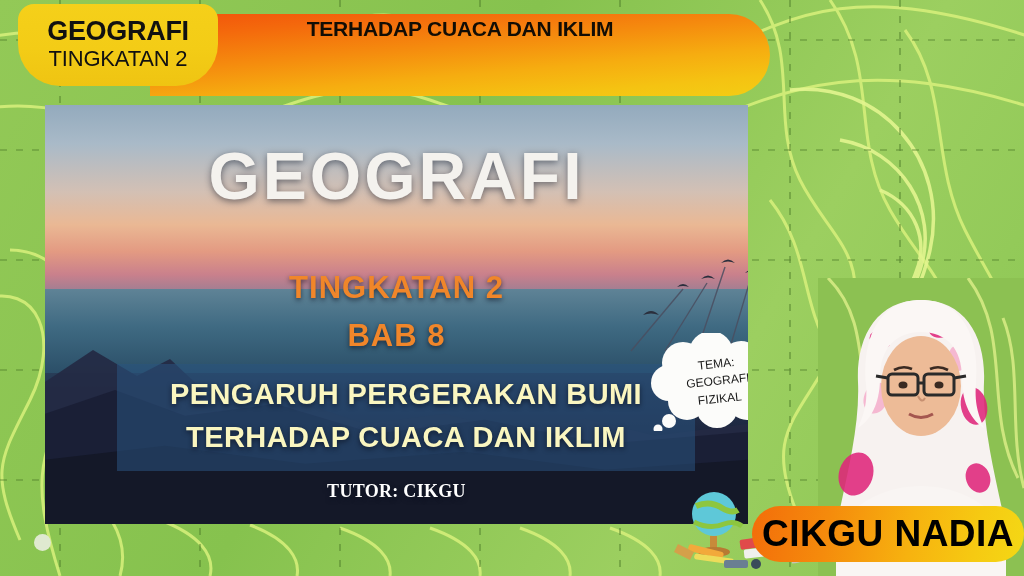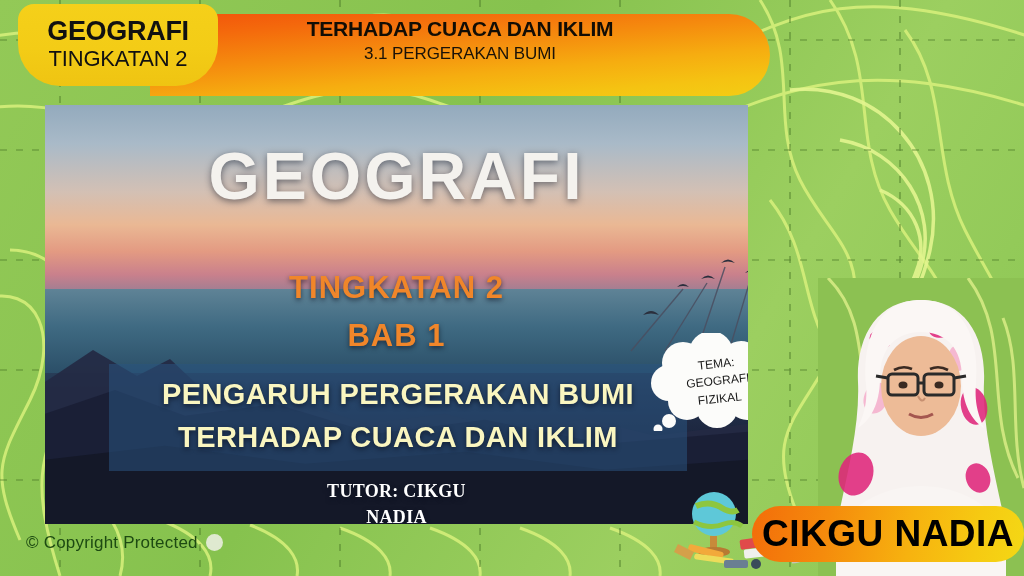--- a/index.html
+++ b/index.html
@@ -94,21 +94,21 @@
     letter-spacing:1px; line-height:1;
     text-shadow:0 2px 5px rgba(10,15,30,.65); z-index:3;
   }
   #slide-bab {
     position:absolute; left:0; right:0; top:215px; text-align:center;
     font-size:31px; font-weight:bold; color:#f0862a;
     letter-spacing:1px; line-height:1;
     text-shadow:0 2px 5px rgba(10,15,30,.65); z-index:3;
   }
   #slide-maintitle-box {
-    position:absolute; left:64px; top:259px; width:578px;
+    position:absolute; left:72px; top:259px; width:578px;
     background:rgba(42,84,128,.55);
     padding:9px 6px 12px;
     text-align:center; z-index:3;
   }
   #slide-maintitle-box .mt {
     font-size:29px; font-weight:bold; color:#faf6c0;
     letter-spacing:.4px; line-height:1.48;
     text-shadow:0 2px 5px rgba(10,15,30,.7);
   }
   #slide-tutor {
@@ -203,21 +203,20 @@
       <line x1="480" y1="0" x2="480" y2="576"></line>
       <line x1="620" y1="0" x2="620" y2="576"></line>
       <line x1="790" y1="0" x2="790" y2="576"></line>
       <line x1="900" y1="0" x2="900" y2="576"></line>
     </g>
   </svg>
 </div>
 
 <div id="header-banner">
   <div class="hb-l2">TERHADAP CUACA DAN IKLIM</div>
-  <div class="hb-l3">3.1 PERGERAKAN BUMI</div>
 </div>
 
 <div id="badge-geografi">
   <div class="l1">GEOGRAFI</div>
   <div class="l2">TINGKATAN 2</div>
 </div>
 
 <div id="slide">
   <div class="sky"></div>
   <div class="sea"></div>
@@ -241,30 +240,29 @@
       <path d="M52 32 q6 -6 12 0 q-6 -2 -12 0 z"></path>
       <path d="M76 24 q7 -7 14 0 q-7 -3 -14 0 z"></path>
       <path d="M96 8 q7 -7 14 0 q-7 -3 -14 0 z"></path>
       <path d="M120 18 q7 -7 14 0 q-7 -3 -14 0 z"></path>
       <path d="M18 60 q8 -8 16 0 q-8 -3 -16 0 z"></path>
     </g>
   </svg>
 
   <div id="slide-title-geografi">GEOGRAFI</div>
   <div id="slide-tingkatan">TINGKATAN 2</div>
-  <div id="slide-bab">BAB 1</div>
+  <div id="slide-bab">BAB 8</div>
 
   <div id="slide-maintitle-box">
     <div class="mt">PENGARUH PERGERAKAN BUMI</div>
     <div class="mt">TERHADAP CUACA DAN IKLIM</div>
   </div>
 
   <div id="slide-tutor">
     <div>TUTOR: CIKGU</div>
-    <div>NADIA</div>
   </div>
 
   <div id="thought-bubble">
     <svg viewBox="0 0 132 98">
       <g fill="#fcfcfa">
         <circle cx="34" cy="30" r="21"></circle>
           <circle cx="62" cy="20" r="22"></circle>
         <circle cx="92" cy="28" r="20"></circle>
           <circle cx="110" cy="48" r="18"></circle>
         <circle cx="98" cy="68" r="19"></circle>
@@ -353,18 +351,18 @@
     <path d="M130 52 q14 4 14 14 q0 10 -12 10" stroke="#c9c2b4" stroke-width="3" fill="none"></path>
     <rect x="28" y="62" width="36" height="7" rx="3" fill="#f2a93b" transform="rotate(14 46 65)"></rect>
     <rect x="34" y="70" width="40" height="6" rx="3" fill="#eddc5a" transform="rotate(8 54 73)"></rect>
     <path d="M18 58 l16 8 l-4 8 l-16 -8 z" fill="#d4a04a"></path>
     <circle cx="96" cy="78" r="5" fill="#3a4a5a"></circle>
     <rect x="64" y="74" width="24" height="8" rx="2" fill="#6a7f92"></rect>
   </g>
 </svg>
 
 <div id="copyright">
-  <span>© Copyright Protected</span><span class="mark"></span>
+  <span class="mark"></span>
 </div>
 
 <div id="cikgu-nadia-pill">
   <span class="cn">CIKGU NADIA</span>
 </div>
 
 </body></html>

